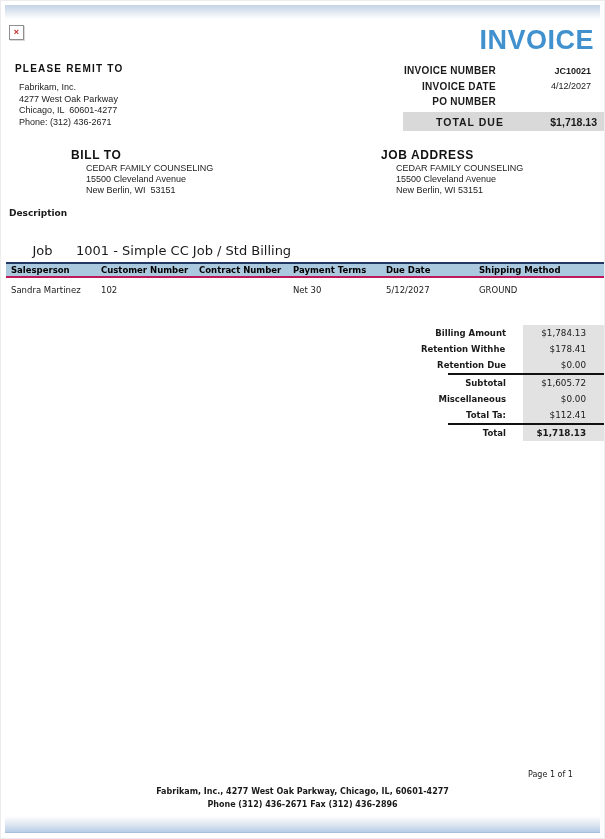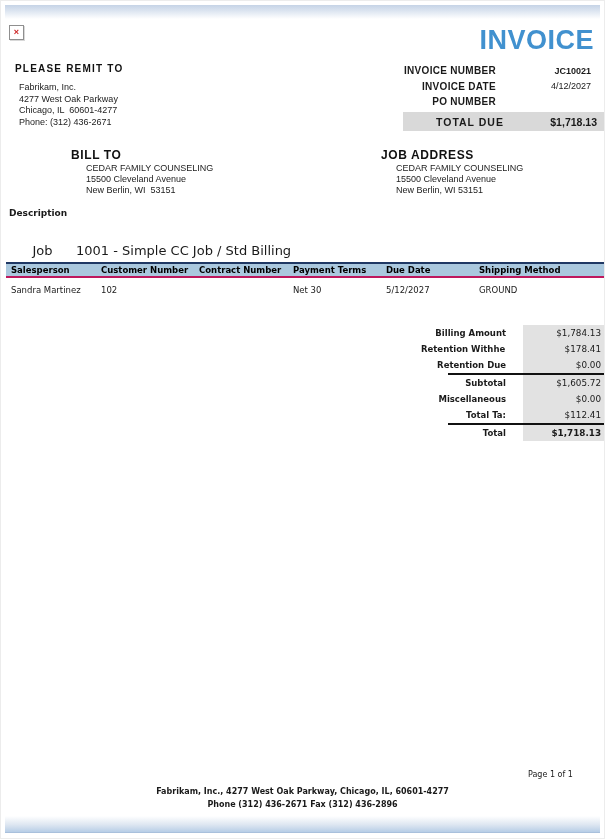--- a/index.html
+++ b/index.html
@@ -109,21 +109,21 @@
   .totals-row{
     display:grid;grid-template-columns:1fr 81px;column-gap:17px;
     height:16px;align-items:center;
   }
   .totals-label{
     text-align:right;font-size:8.5px;font-weight:700;color:#1a1a1a;
     white-space:nowrap;overflow:hidden;
   }
   .totals-value{
     background:#e2e2e2;text-align:right;font-size:8.8px;
-    padding-right:3px;line-height:16px;height:16px;box-sizing:border-box;
+    padding-right:18px;line-height:16px;height:16px;box-sizing:border-box;
   }
   .totals-rule{
     margin-left:27px;border-top:2px solid #111;height:0;
   }
   .totals-row.grand .totals-label,
   .totals-row.grand .totals-value{font-weight:700;}
   .page-indicator{
     position:absolute;left:527px;top:769px;font-size:8px;color:#1a1a1a;
   }
   .footer-line{

